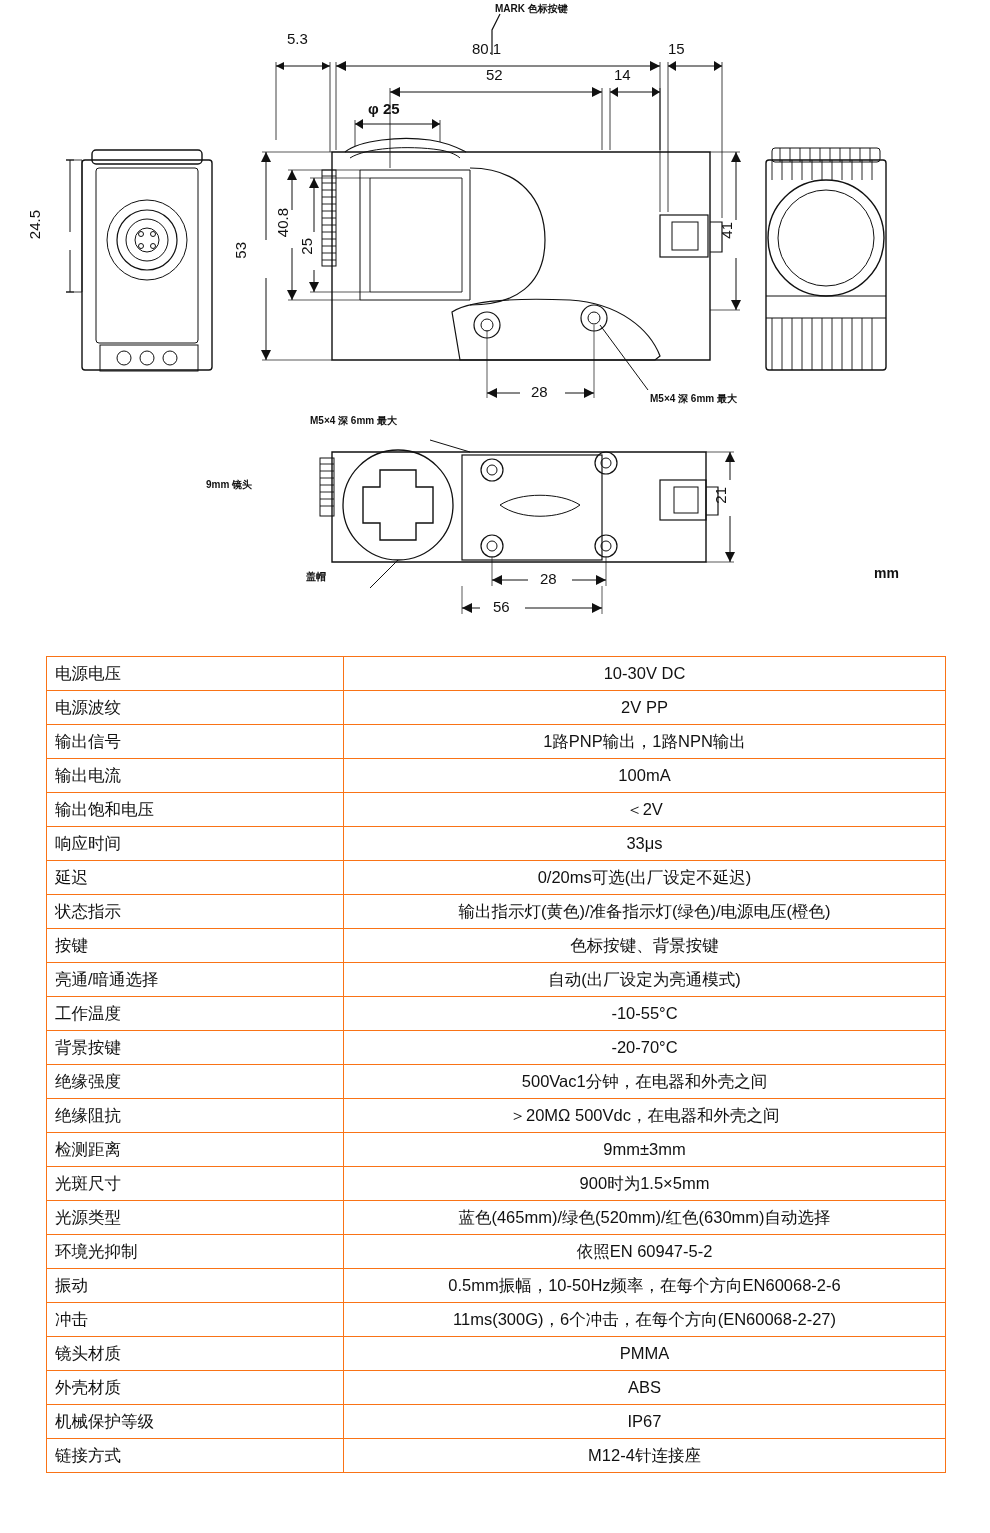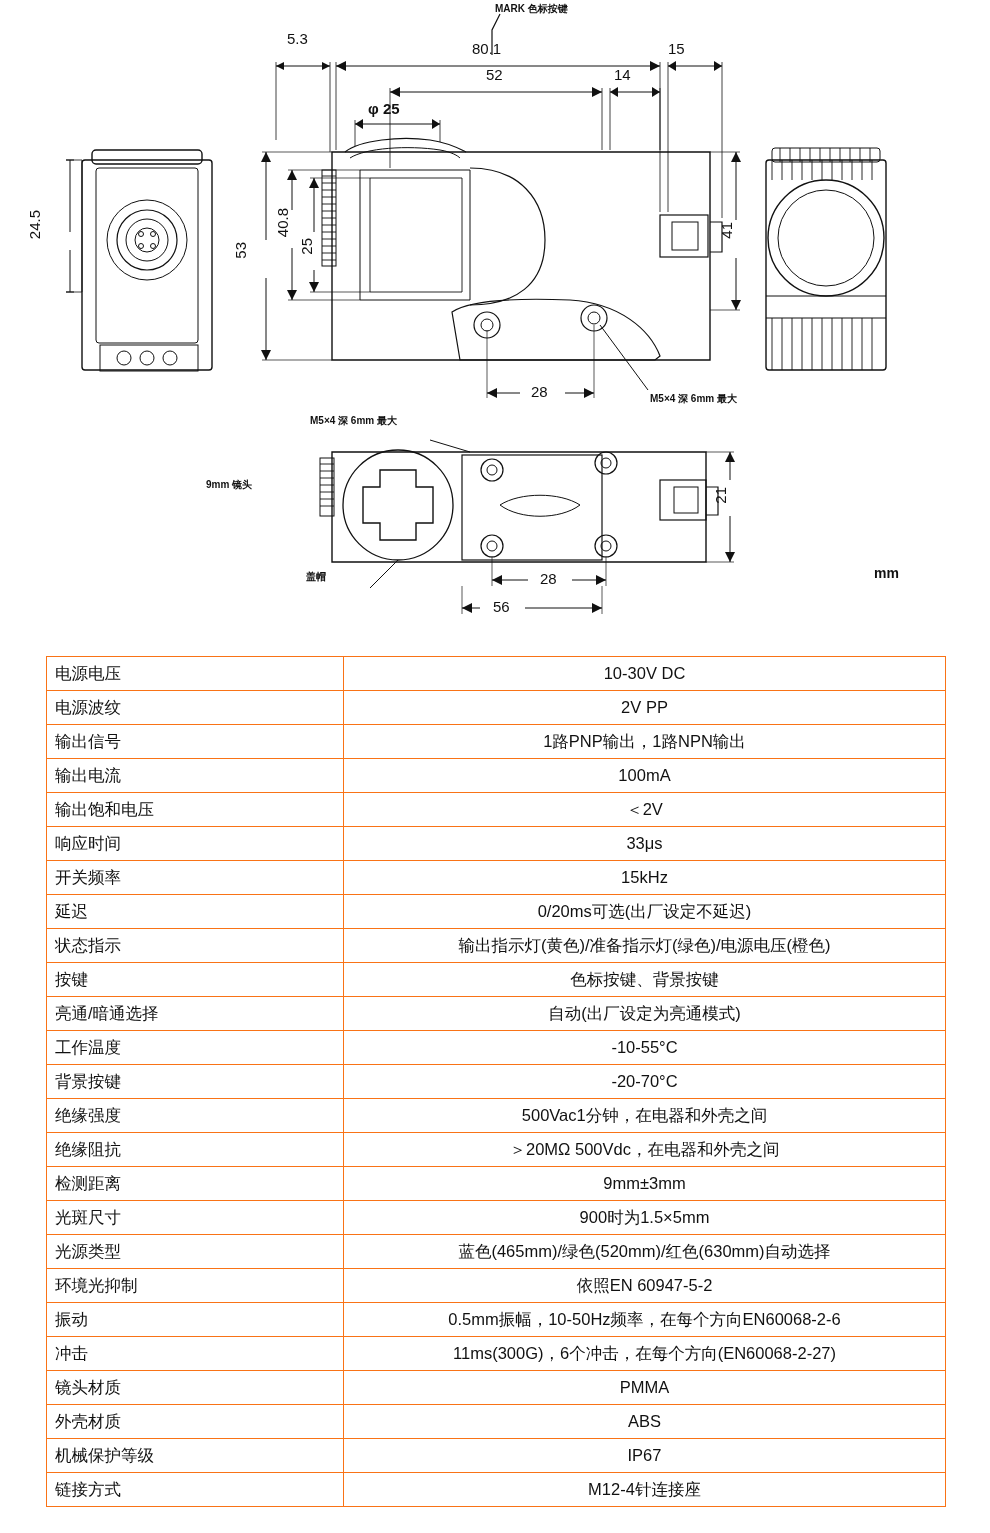--- a/index.html
+++ b/index.html
@@ -305,24 +305,20 @@
           </tr>
           <tr>
             <td class="k">输出饱和电压</td>
             <td class="v">＜2V</td>
           </tr>
           <tr>
             <td class="k">响应时间</td>
             <td class="v">33μs</td>
           </tr>
           <tr>
-            <td class="k">开关频率</td>
-            <td class="v">15kHz</td>
-          </tr>
-          <tr>
             <td class="k">延迟</td>
             <td class="v">0/20ms可选(出厂设定不延迟)</td>
           </tr>
           <tr>
             <td class="k">状态指示</td>
             <td class="v">输出指示灯(黄色)/准备指示灯(绿色)/电源电压(橙色)</td>
           </tr>
           <tr>
             <td class="k">按键</td>
             <td class="v">色标按键、背景按键</td>

